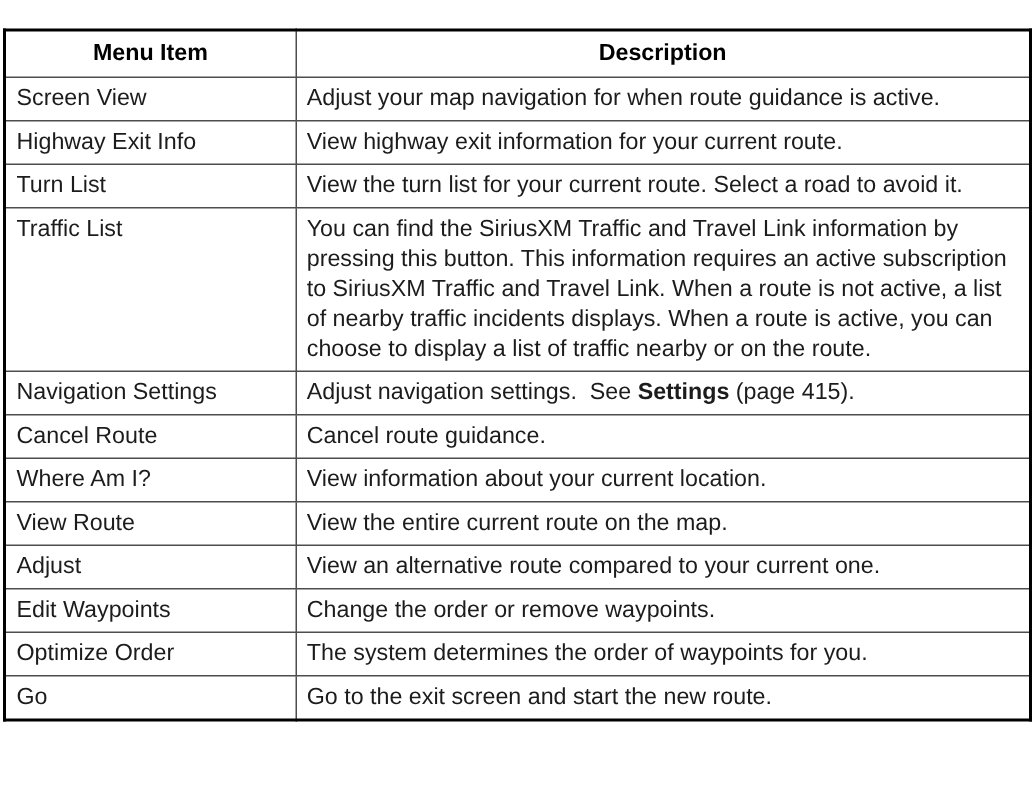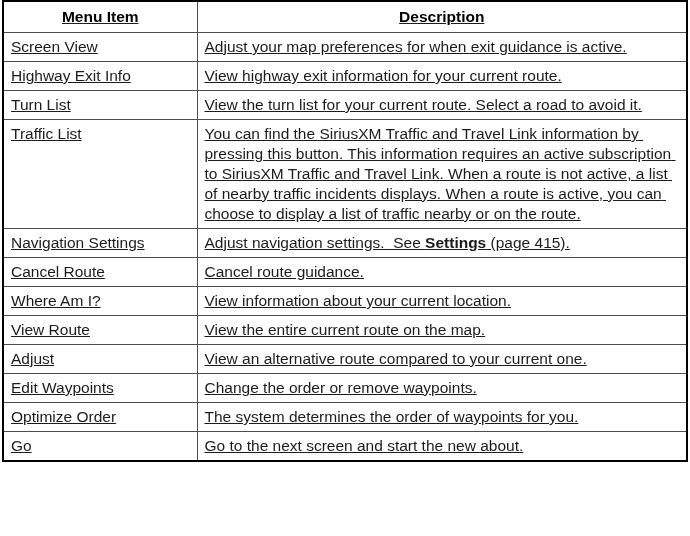--- a/index.html
+++ b/index.html
@@ -12,23 +12,22 @@
   html, body {
     margin: 0;
     padding: 0;
     background: var(--bg-color);
     font-family: "Liberation Sans", "DejaVu Sans", sans-serif;
     color: var(--text-color);
   }
   .page {
     width: 645px;
     height: 536px;
-    padding: 0 2px;
+    padding: 19px 2px;
     background: var(--bg-color);
-    text-decoration: underline;
   }
   table.menu-table {
     width: 686px;
     border-collapse: collapse;
     table-layout: fixed;
     border: 2px solid var(--border-color);
     font-size: 15.5px;
     line-height: 20px;
   }
   table.menu-table col.col-menu { width: 194px; }
@@ -59,21 +58,21 @@
     </colgroup>
     <thead>
       <tr>
         <th>Menu Item</th>
         <th>Description</th>
       </tr>
     </thead>
     <tbody>
   <tr>
     <td class="menu-item-cell">Screen View</td>
-    <td class="description-cell"><span>Adjust your map preferences for when exit guidance is active.</span></td>
+    <td class="description-cell"><span>Adjust your map navigation for when route guidance is active.</span></td>
   </tr>
 
 
   <tr>
     <td class="menu-item-cell">Highway Exit Info</td>
     <td class="description-cell"><span>View highway exit information for your current route.</span></td>
   </tr>
 
   <tr>
     <td class="menu-item-cell">Turn List</td>
@@ -115,17 +114,17 @@
     <td class="description-cell"><span>Change the order or remove waypoints.</span></td>
   </tr>
 
   <tr>
     <td class="menu-item-cell">Optimize Order</td>
     <td class="description-cell"><span>The system determines the order of waypoints for you.</span></td>
   </tr>
 
   <tr>
     <td class="menu-item-cell">Go</td>
-    <td class="description-cell"><span>Go to the next screen and start the new about.</span></td>
+    <td class="description-cell"><span>Go to the exit screen and start the new route.</span></td>
   </tr>
 </tbody>
   </table>
 </div>
 
 </body></html>

